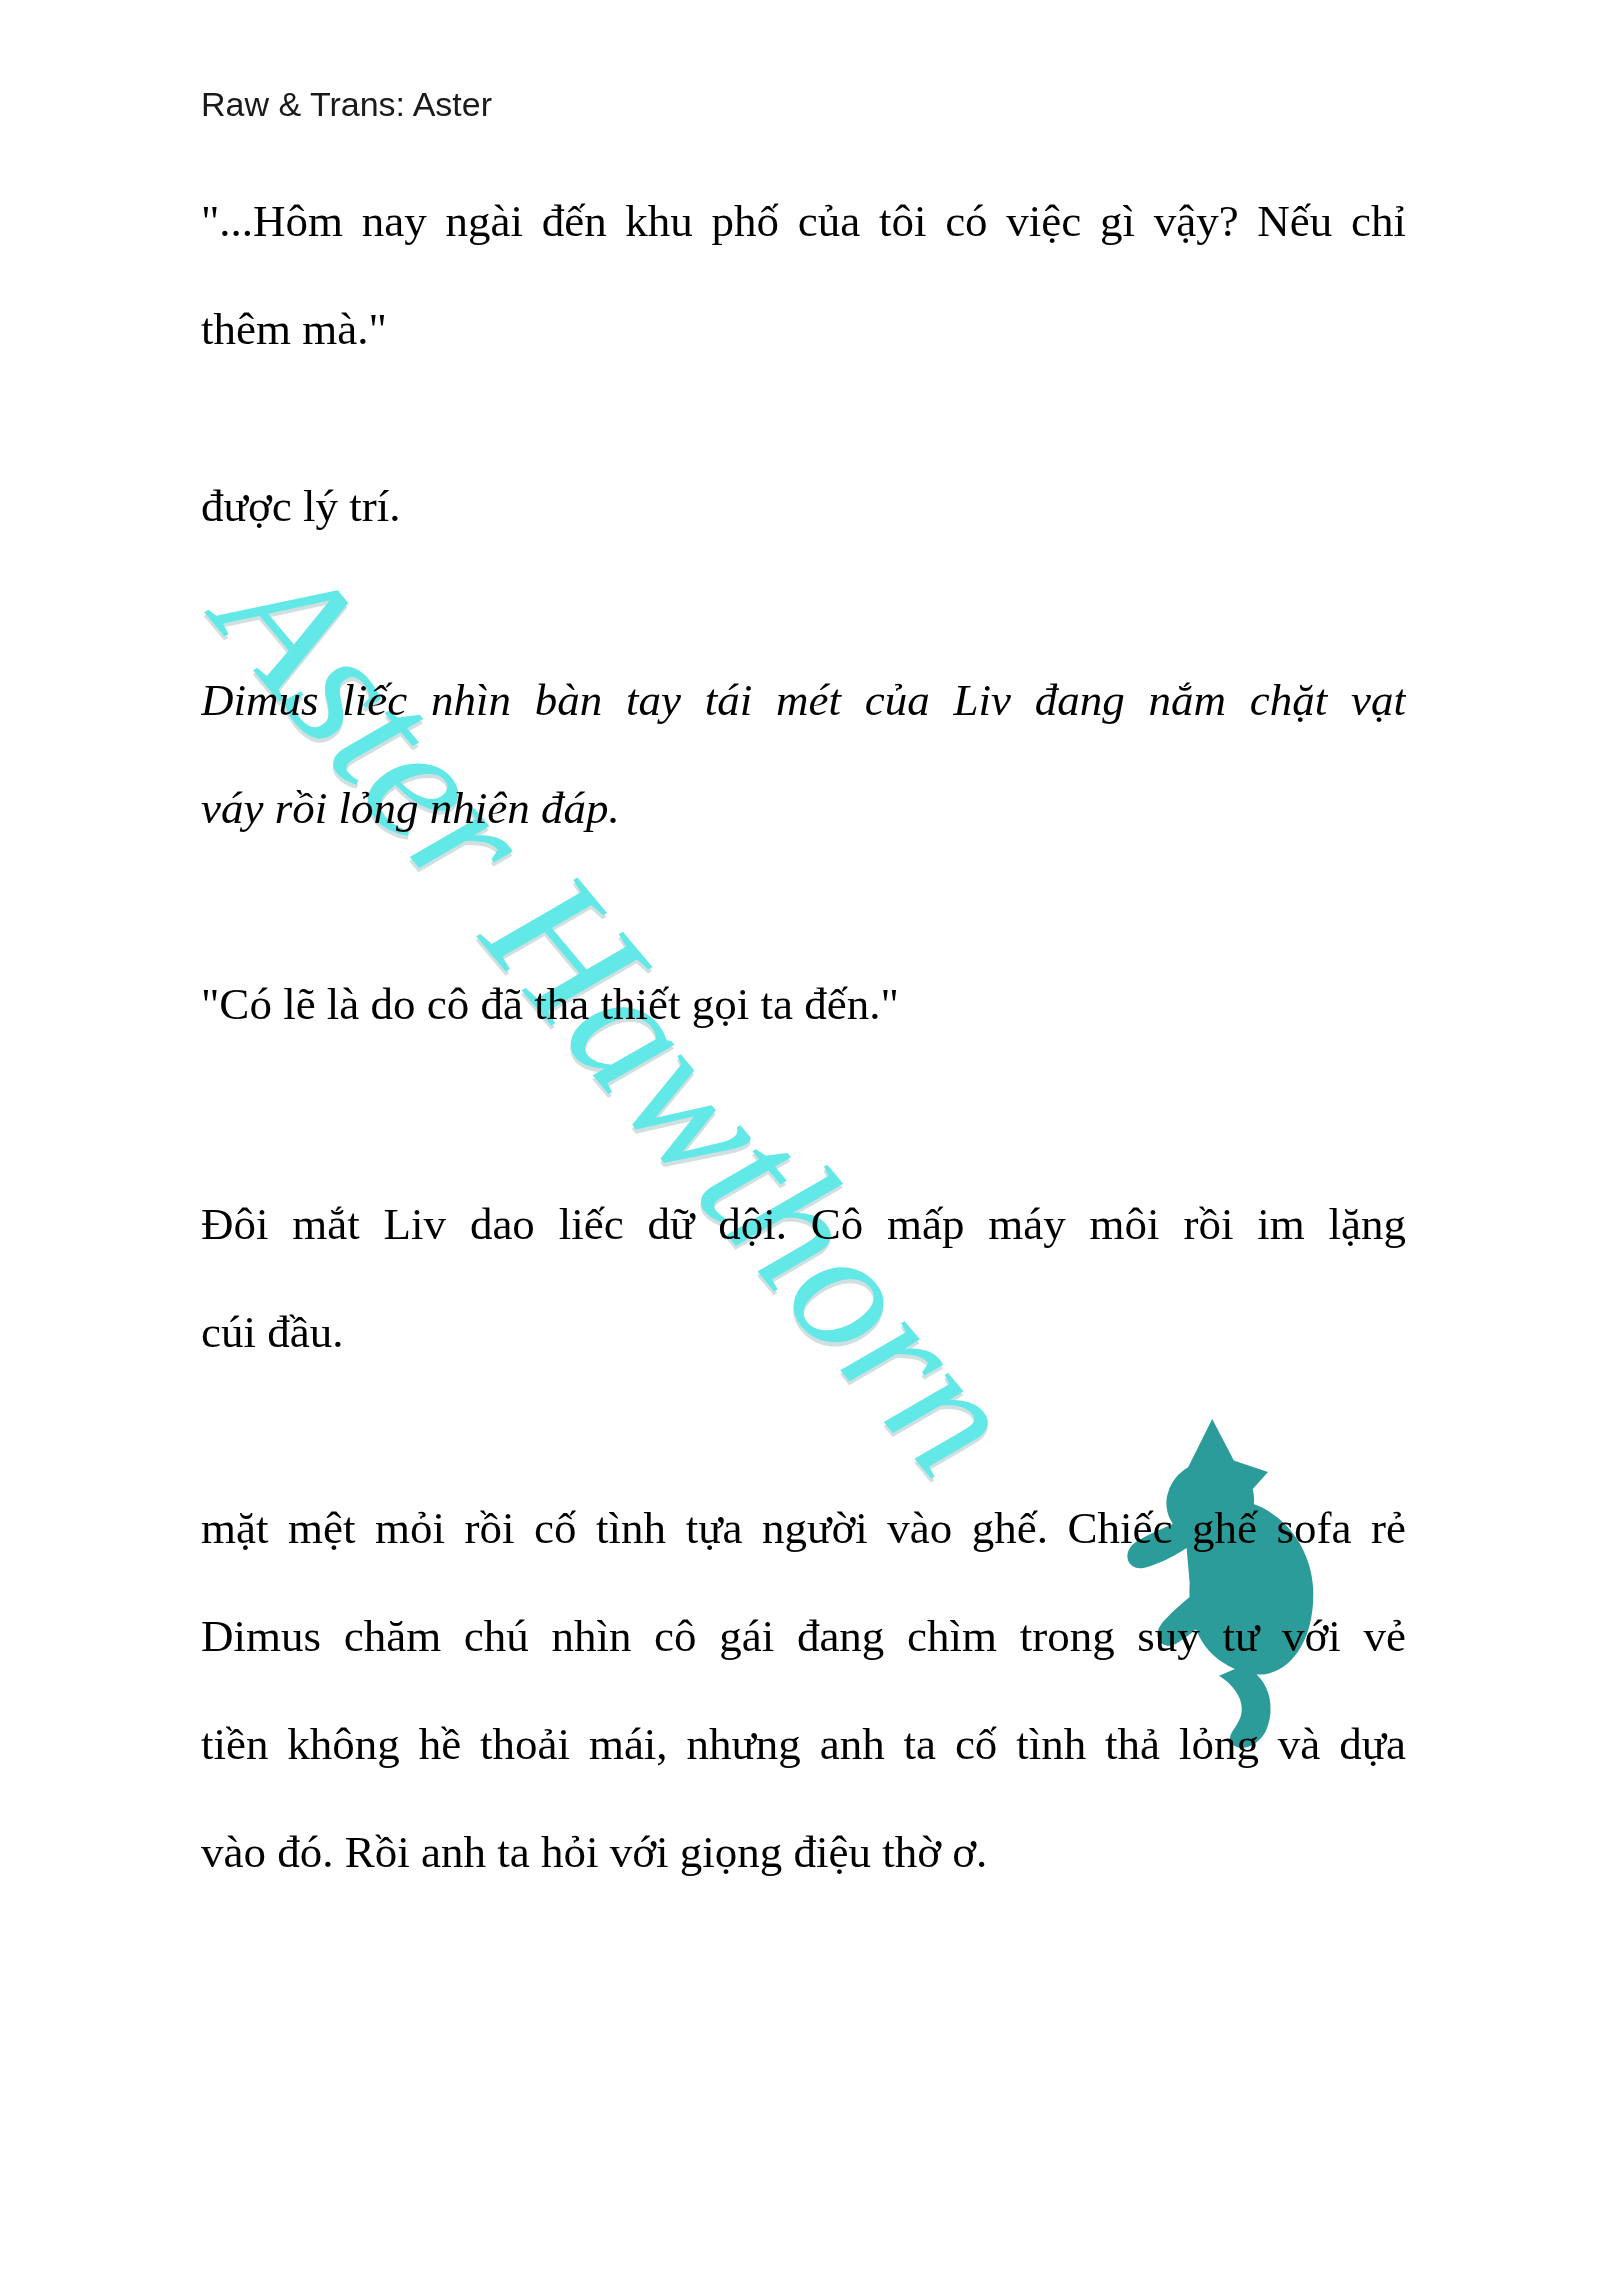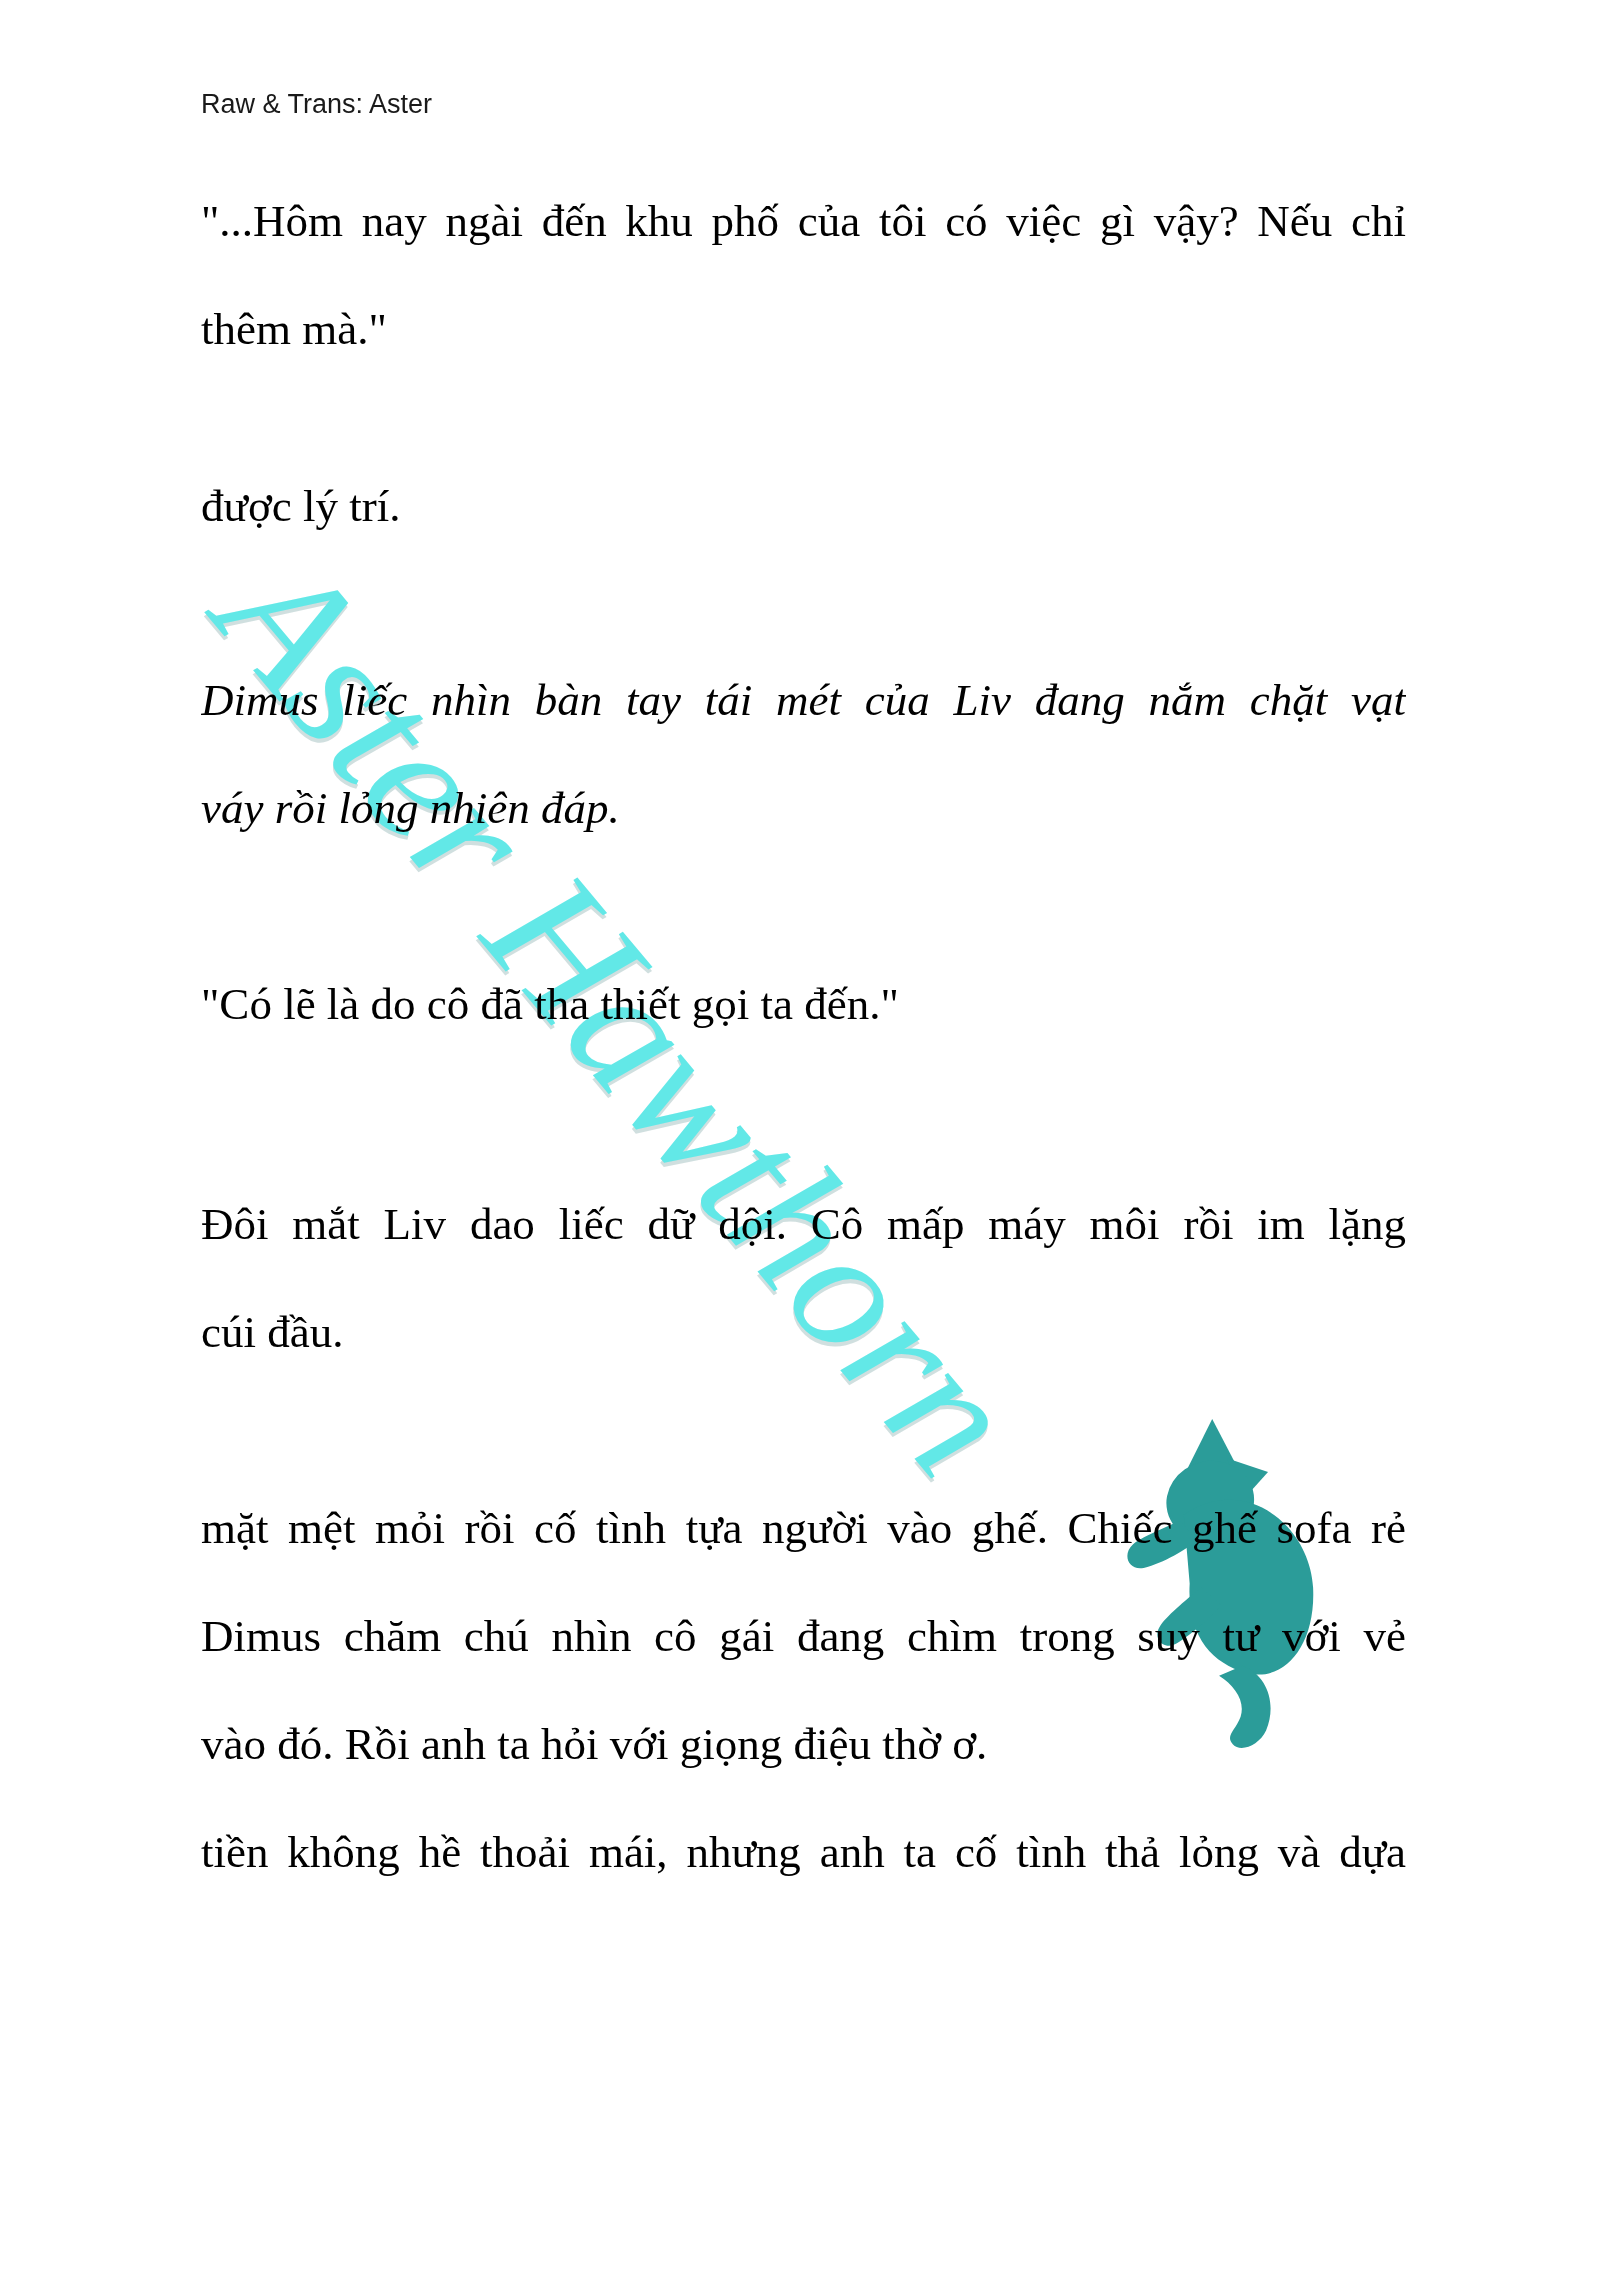--- a/index.html
+++ b/index.html
@@ -45,21 +45,21 @@
   
   .textlayer {
     position: absolute;
     inset: 0;
     z-index: 3;
     padding: 0 215px 0 201px;
   }
   .credit {
     margin-top: 86px;
     font-family: "Liberation Sans", sans-serif;
-    font-size: 27px;
+    font-size: 34px;
     line-height: 37px;
     color: #1a1a1a;
   }
   .paragraphs { }
   .para { }
   .para .line {
     font-size: 45px;
     line-height: 108px;
     color: #000000;
     text-align: justify;
@@ -134,20 +134,20 @@
         <div class="para">
           <div class="line last">"Có lẽ là do cô đã tha thiết gọi ta đến."</div>
         </div>
         <div class="para">
           <div class="line">Đôi mắt Liv dao liếc dữ dội. Cô mấp máy môi rồi im lặng</div>
           <div class="line last">cúi đầu.</div>
         </div>
         <div class="para">
           <div class="line">mặt mệt mỏi rồi cố tình tựa người vào ghế. Chiếc ghế sofa rẻ</div>
           <div class="line">Dimus chăm chú nhìn cô gái đang chìm trong suy tư với vẻ</div>
+          <div class="line">tiền không hề thoải mái, nhưng anh ta cố tình thả lỏng và dựa</div>
           <div class="line last">vào đó. Rồi anh ta hỏi với giọng điệu thờ ơ.</div>
-          <div class="line">tiền không hề thoải mái, nhưng anh ta cố tình thả lỏng và dựa</div>
         </div>
       </div>
   </div>
 
 </div>
 
 
 </body></html>

